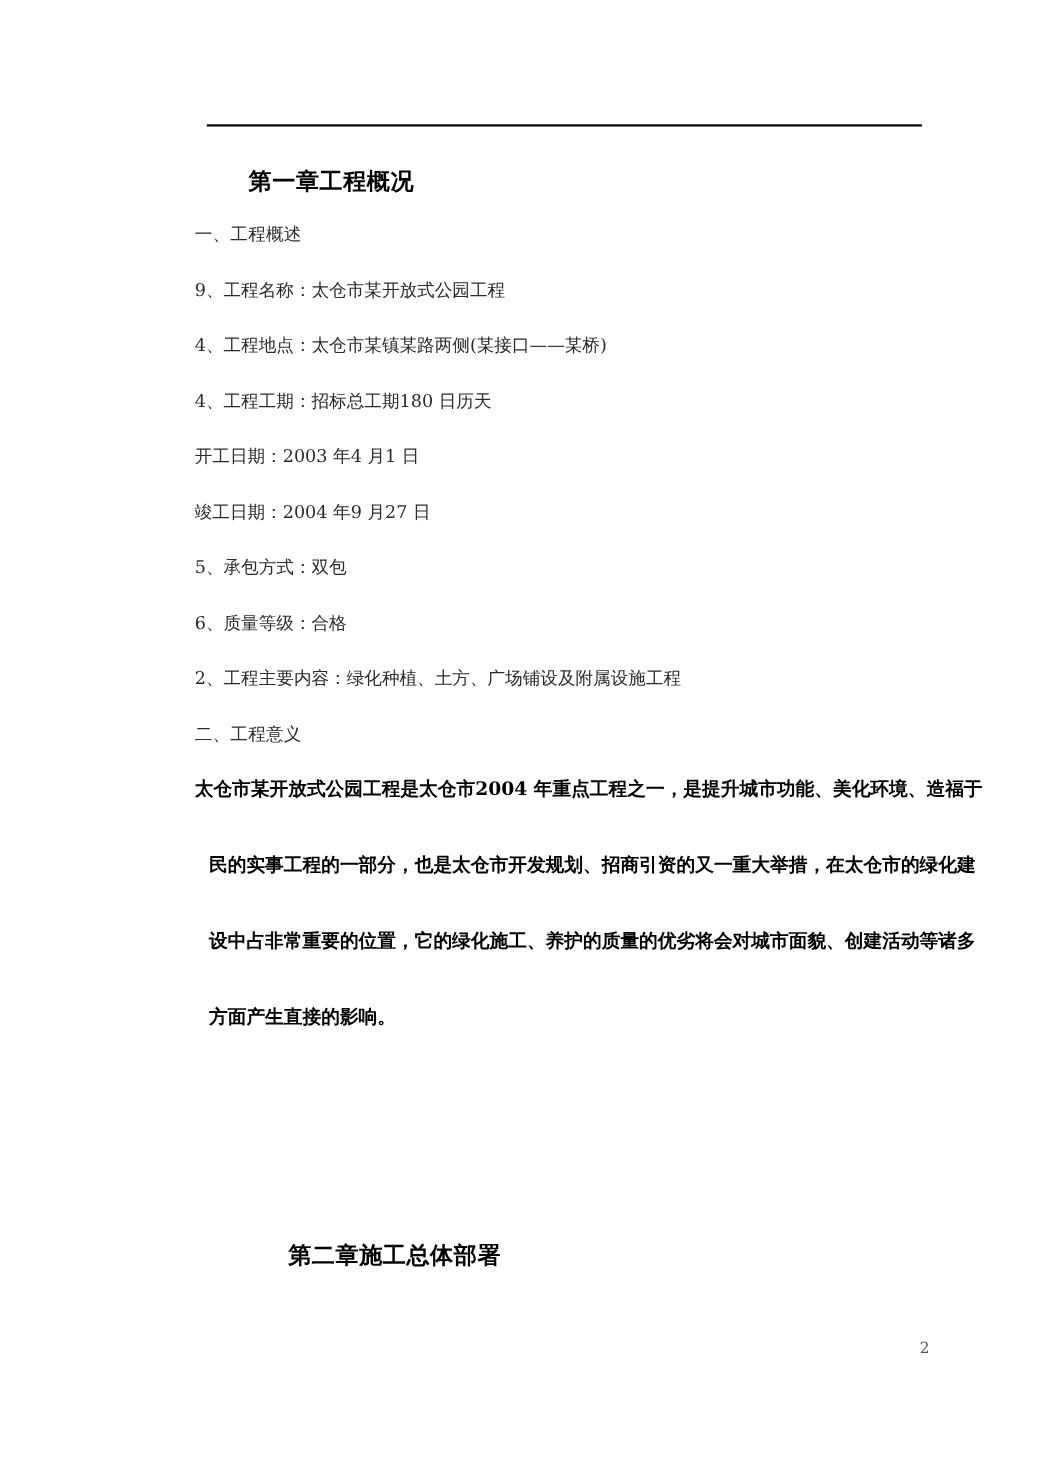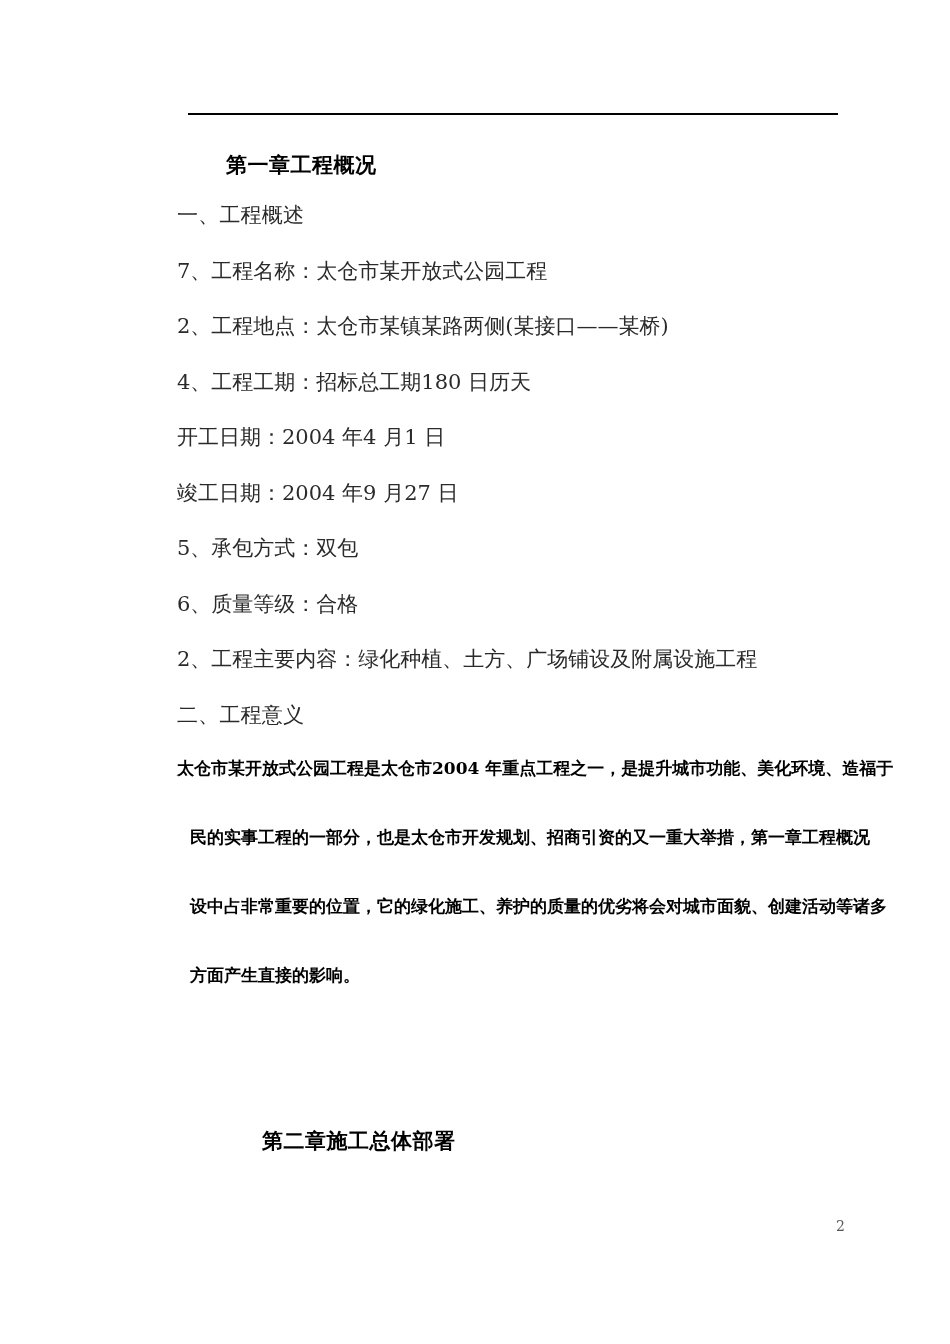--- a/index.html
+++ b/index.html
@@ -54,21 +54,21 @@
 
   
   .body-block {
     position: absolute;
     left: 177px;
     top: 205px;
     width: 700px;
   }
 
   .doc-line {
-    font-size: 21px;
+    font-size: 16px;
     line-height: 1;
     color: #2a2a2a;
     white-space: nowrap;
     margin: 0 0 34.5px 0;
     font-family: "DejaVu Serif", "Liberation Serif", serif;
   }
   .doc-line.section-head {
     letter-spacing: 0.2px;
   }
 
@@ -109,34 +109,34 @@
 <div class="page">
 
   <div class="header-rule"></div>
 
   <h1 class="chapter-title" id="chapter-one-title">第一章工程概况</h1>
 
   <div class="body-block">
 
     <p class="doc-line section-head">一、工程概述</p>
 
-    <p class="doc-line">7、工程名称：太仓市某开放式公园工程</p>
-    <p class="doc-line">2、工程地点：太仓市某镇某路两侧(某接口——某桥)</p>
+    <p class="doc-line">9、工程名称：太仓市某开放式公园工程</p>
+    <p class="doc-line">4、工程地点：太仓市某镇某路两侧(某接口——某桥)</p>
     <p class="doc-line">4、工程工期：招标总工期180 日历天</p>
-    <p class="doc-line">开工日期：2004 年4 月1 日</p>
+    <p class="doc-line">开工日期：2003 年4 月1 日</p>
     <p class="doc-line">竣工日期：2004 年9 月27 日</p>
     <p class="doc-line">5、承包方式：双包</p>
     <p class="doc-line">6、质量等级：合格</p>
     <p class="doc-line">2、工程主要内容：绿化种植、土方、广场铺设及附属设施工程</p>
 
     <p class="doc-line section-head">二、工程意义</p>
 
     <div class="para" style="position:static;left:auto;width:100%;">
       <p class="para-line">太仓市某开放式公园工程是太仓市2004 年重点工程之一，是提升城市功能、美化环境、造福于</p>
-      <p class="para-line indented">民的实事工程的一部分，也是太仓市开发规划、招商引资的又一重大举措，第一章工程概况</p>
+      <p class="para-line indented">民的实事工程的一部分，也是太仓市开发规划、招商引资的又一重大举措，在太仓市的绿化建</p>
       <p class="para-line indented">设中占非常重要的位置，它的绿化施工、养护的质量的优劣将会对城市面貌、创建活动等诸多</p>
       <p class="para-line indented">方面产生直接的影响。</p>
     </div>
 
   </div>
 
   <h1 class="chapter-title" id="chapter-two-title">第二章施工总体部署</h1>
 
   <div class="page-number">2</div>
 

